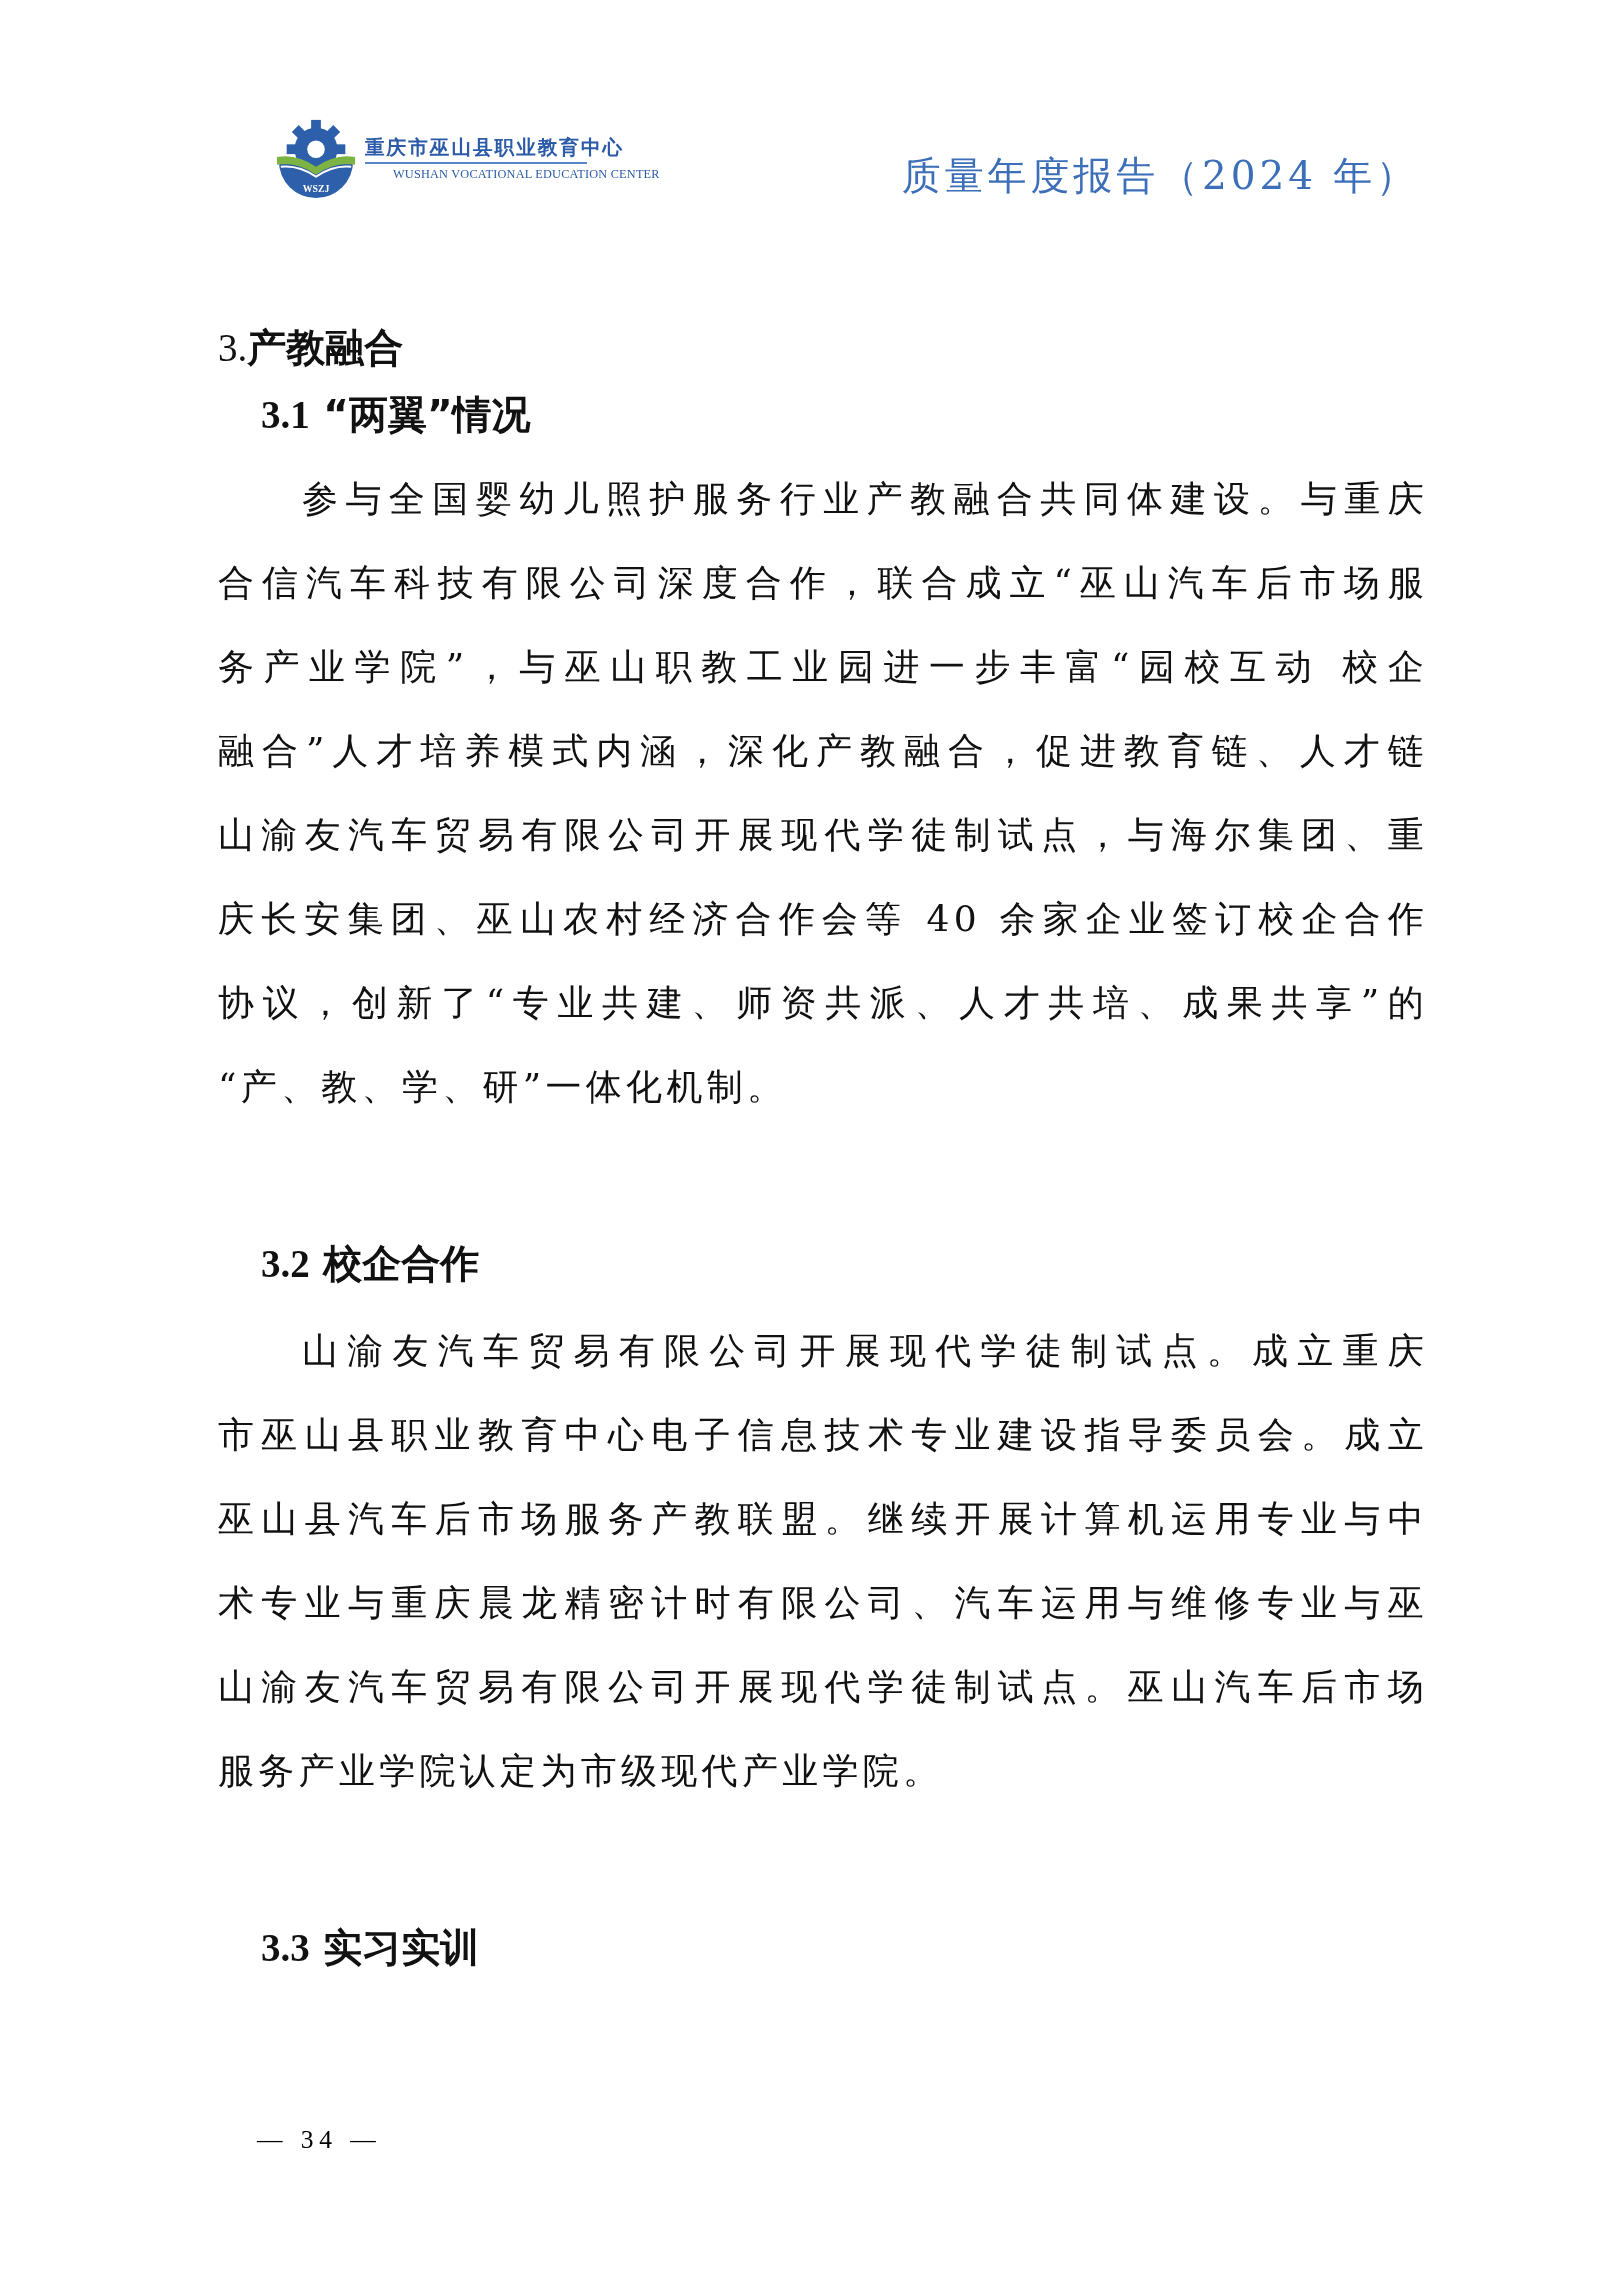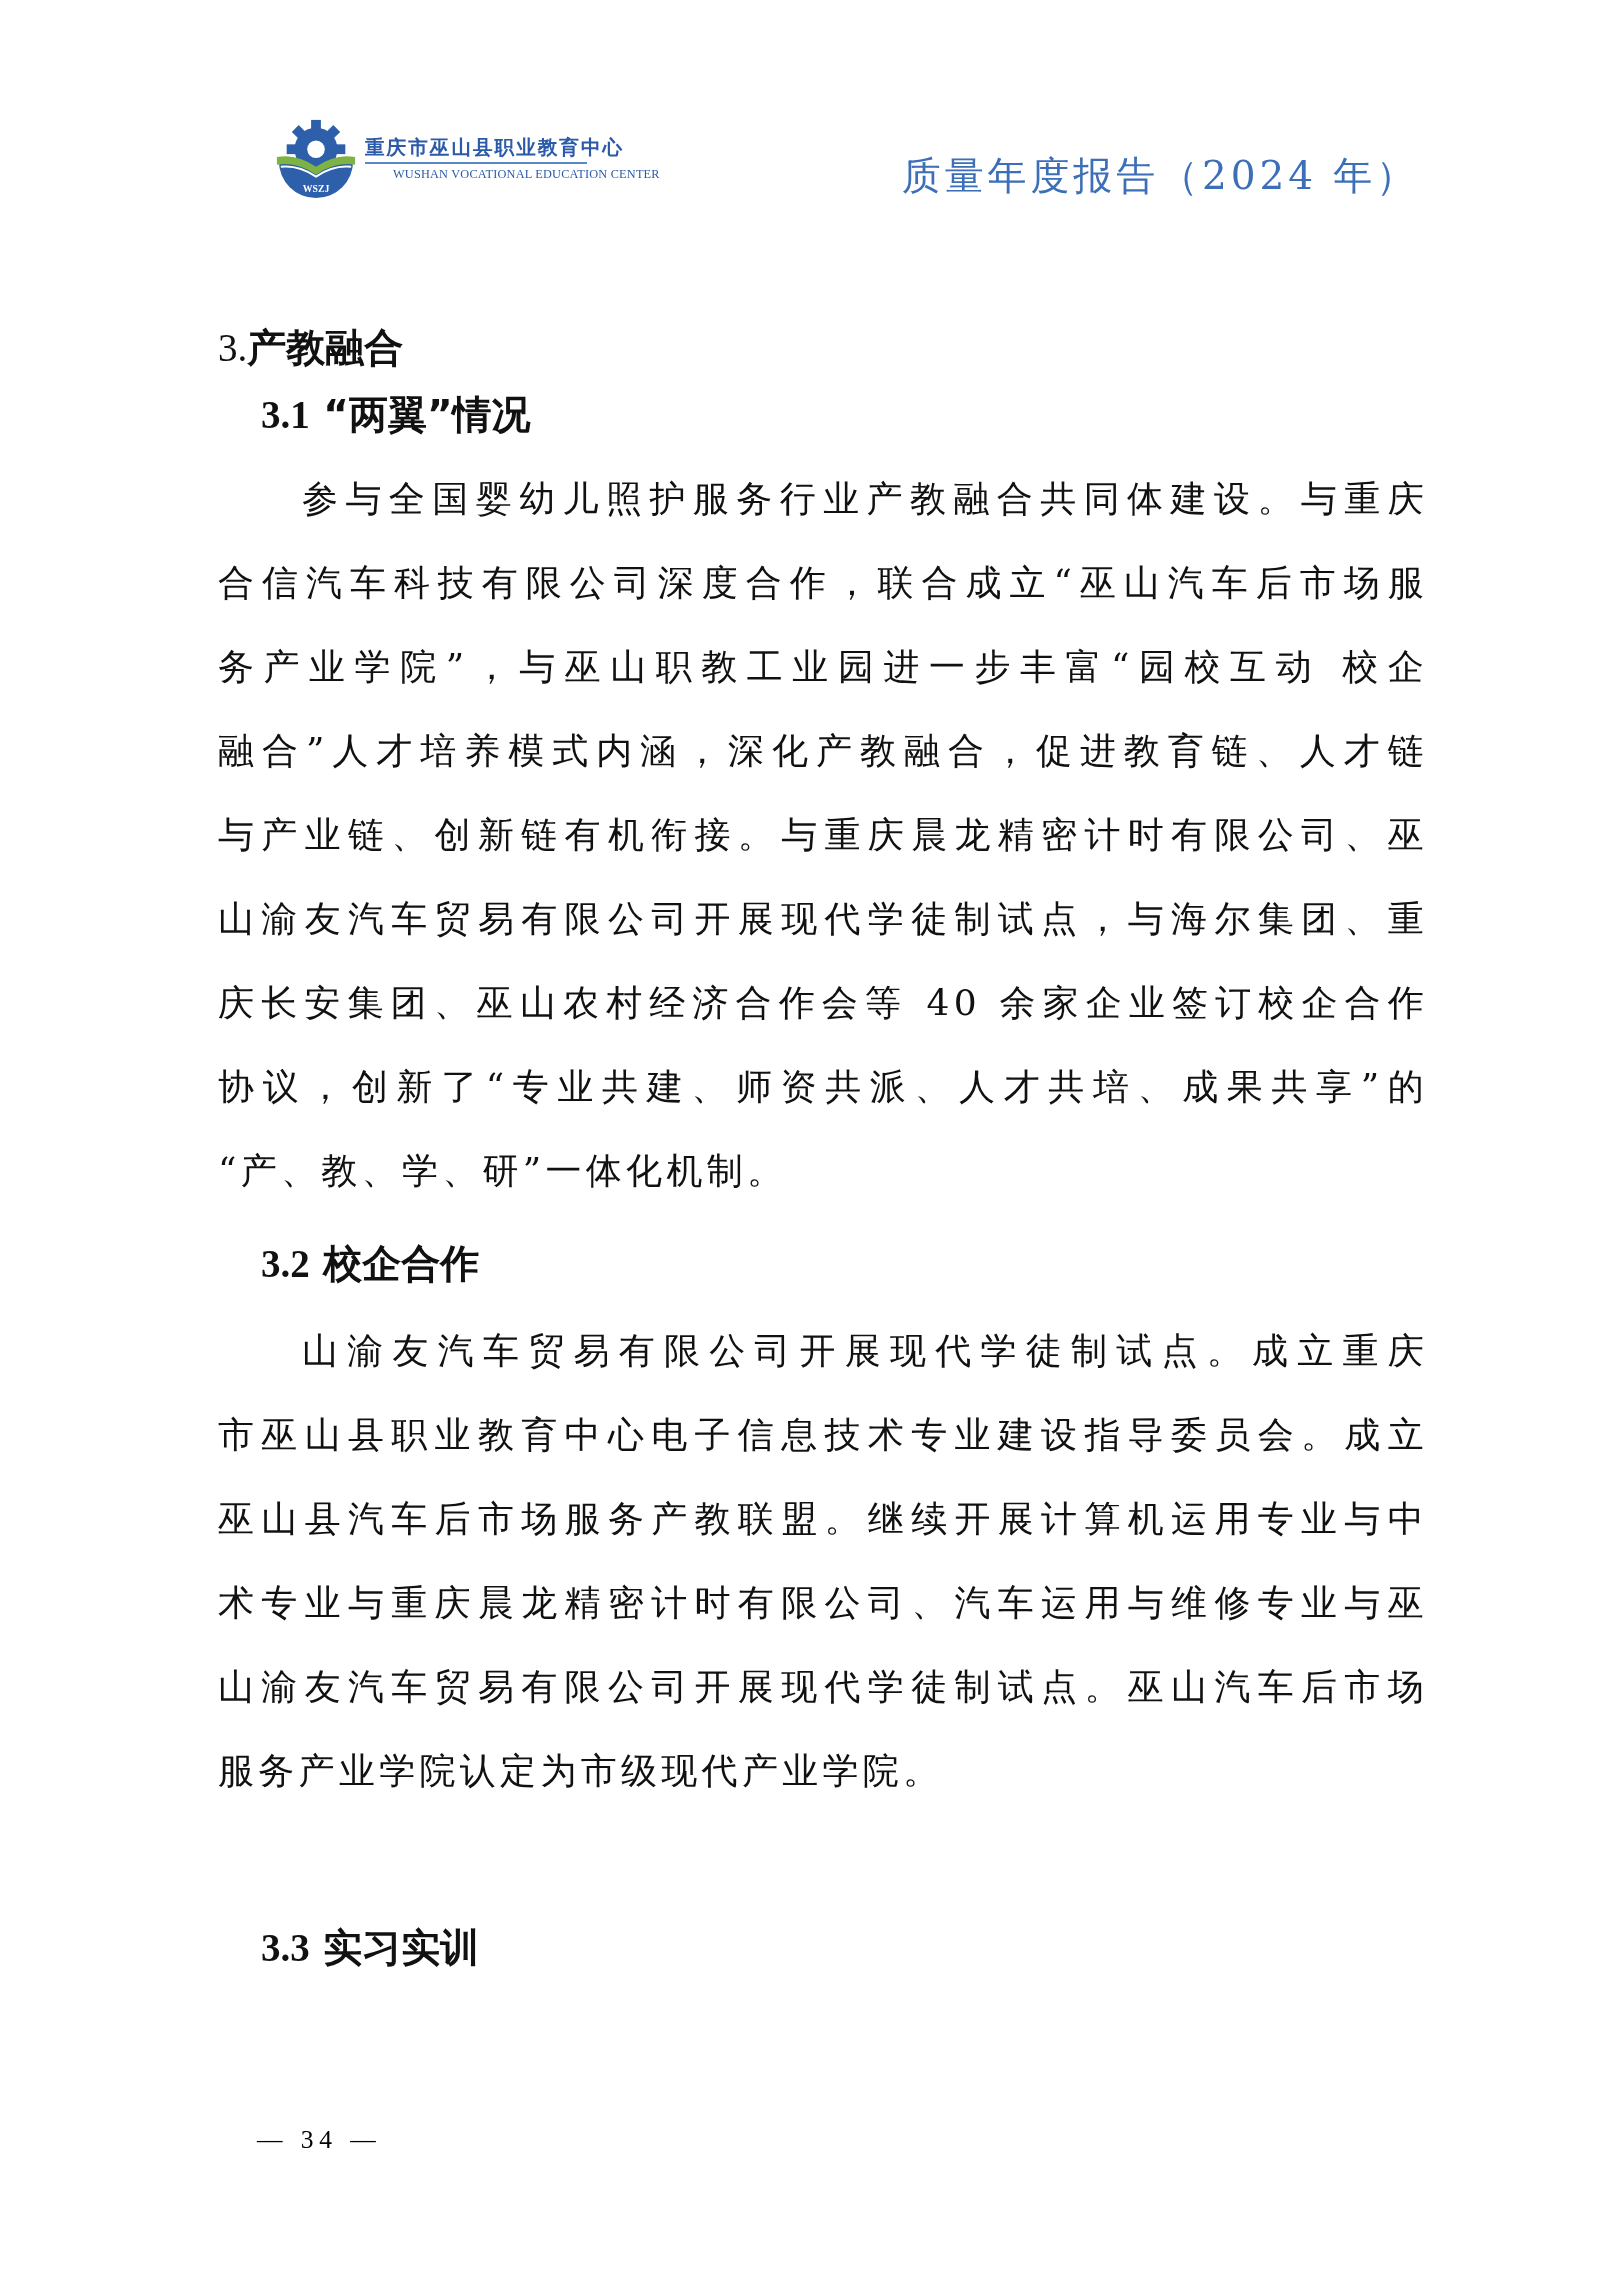--- a/index.html
+++ b/index.html
@@ -173,21 +173,20 @@
 <div class="h2" style="top:388px;">
   <span class="num">3.1</span>
   <span>“两翼”情况</span>
 </div>
 
 <div class="para" style="top:457px;">
   <span class="line first">参与全国婴幼儿照护服务行业产教融合共同体建设。与重庆</span>
   <span class="line">合信汽车科技有限公司深度合作，联合成立“巫山汽车后市场服</span>
   <span class="line">务产业学院”，与巫山职教工业园进一步丰富“园校互动 校企</span>
   <span class="line">融合”人才培养模式内涵，深化产教融合，促进教育链、人才链</span>
-  <span class="line">与产业链、创新链有机衔接。与重庆晨龙精密计时有限公司、巫</span>
   <span class="line">山渝友汽车贸易有限公司开展现代学徒制试点，与海尔集团、重</span>
   <span class="line">庆长安集团、巫山农村经济合作会等 40 余家企业签订校企合作</span>
   <span class="line">协议，创新了“专业共建、师资共派、人才共培、成果共享”的</span>
   <span class="line last">“产、教、学、研”一体化机制。</span>
 </div>
 
 <div class="h2" style="top:1237px;text-align:right;">
   <span class="num">3.2</span>
   <span>校企合作</span>
 </div>

